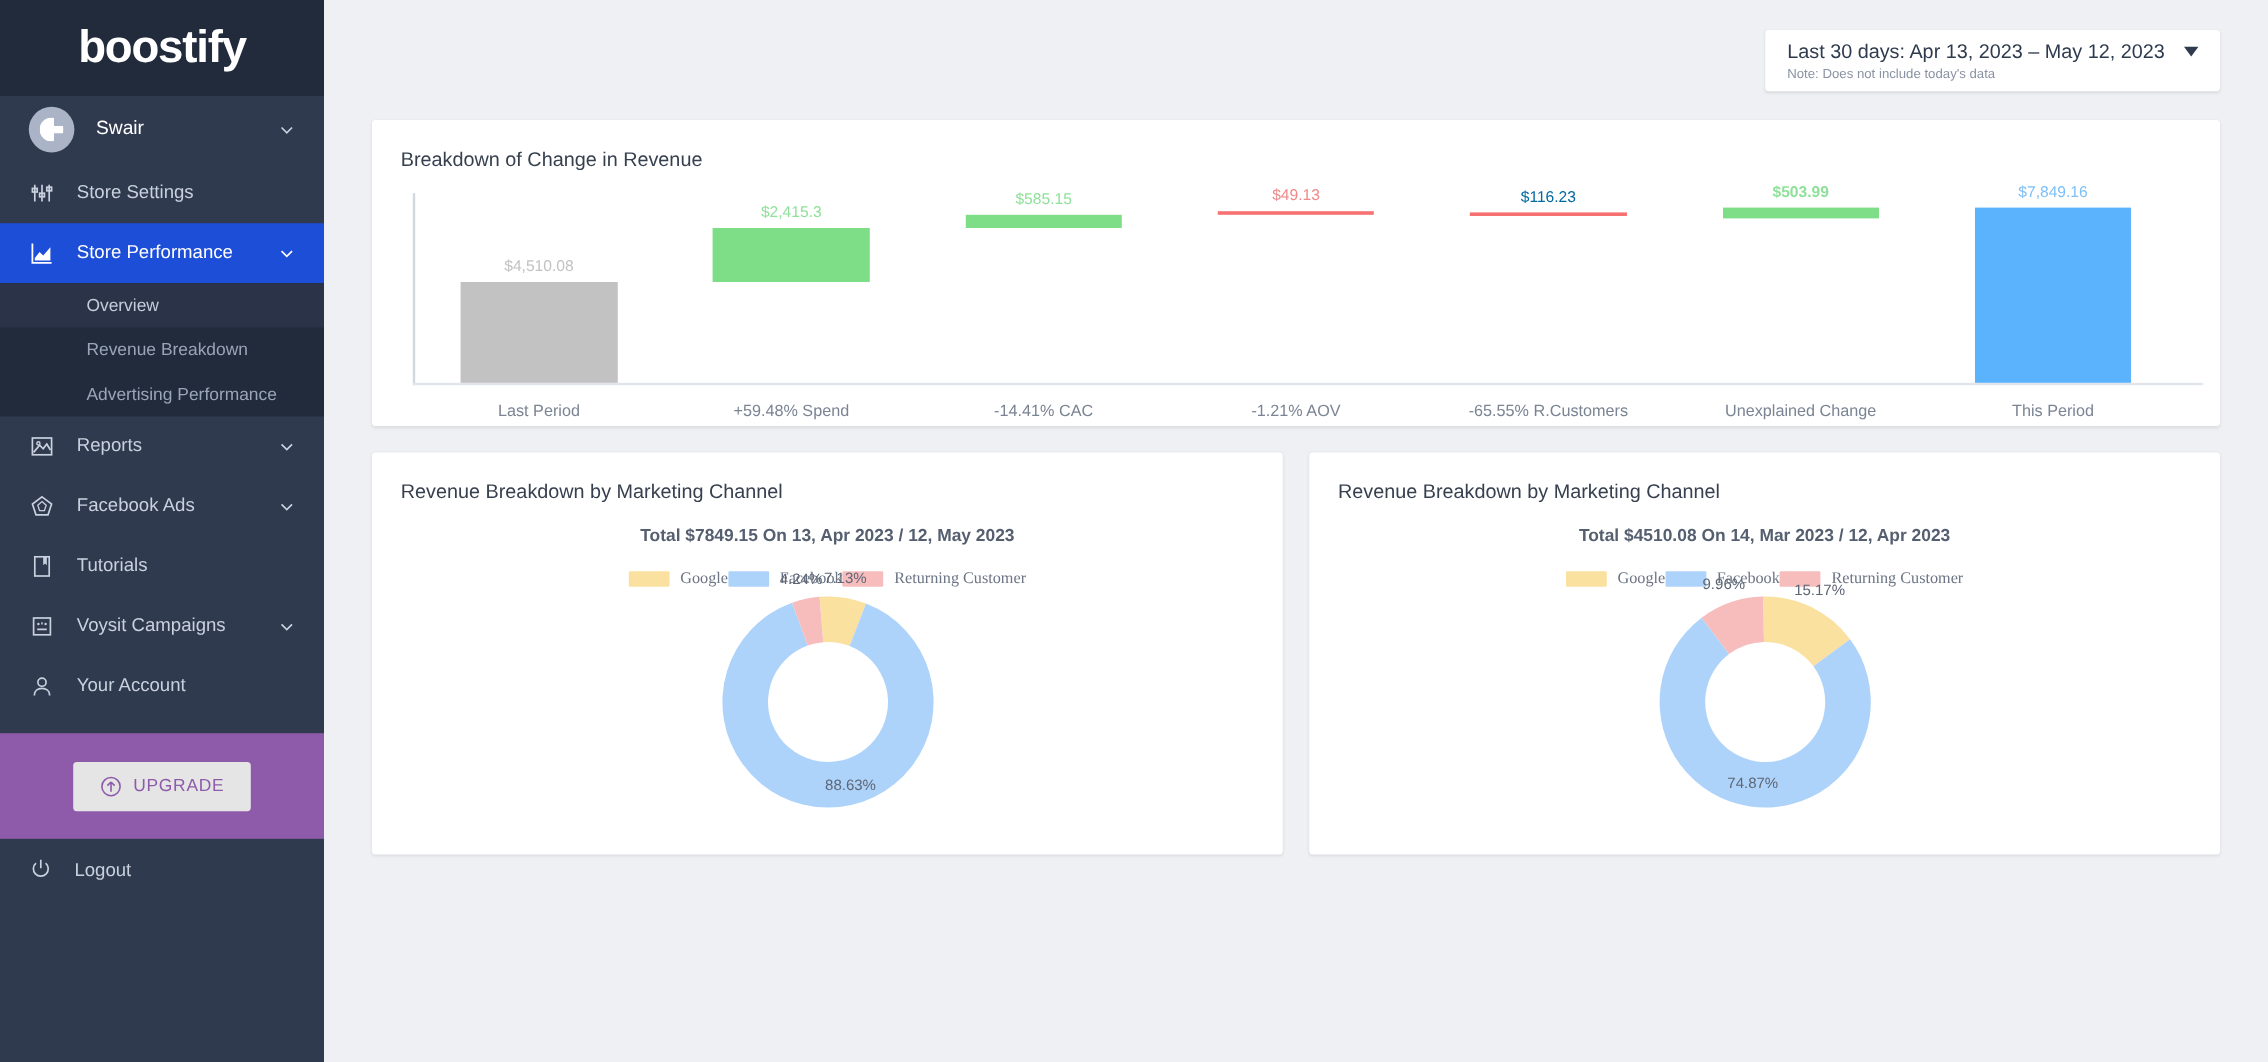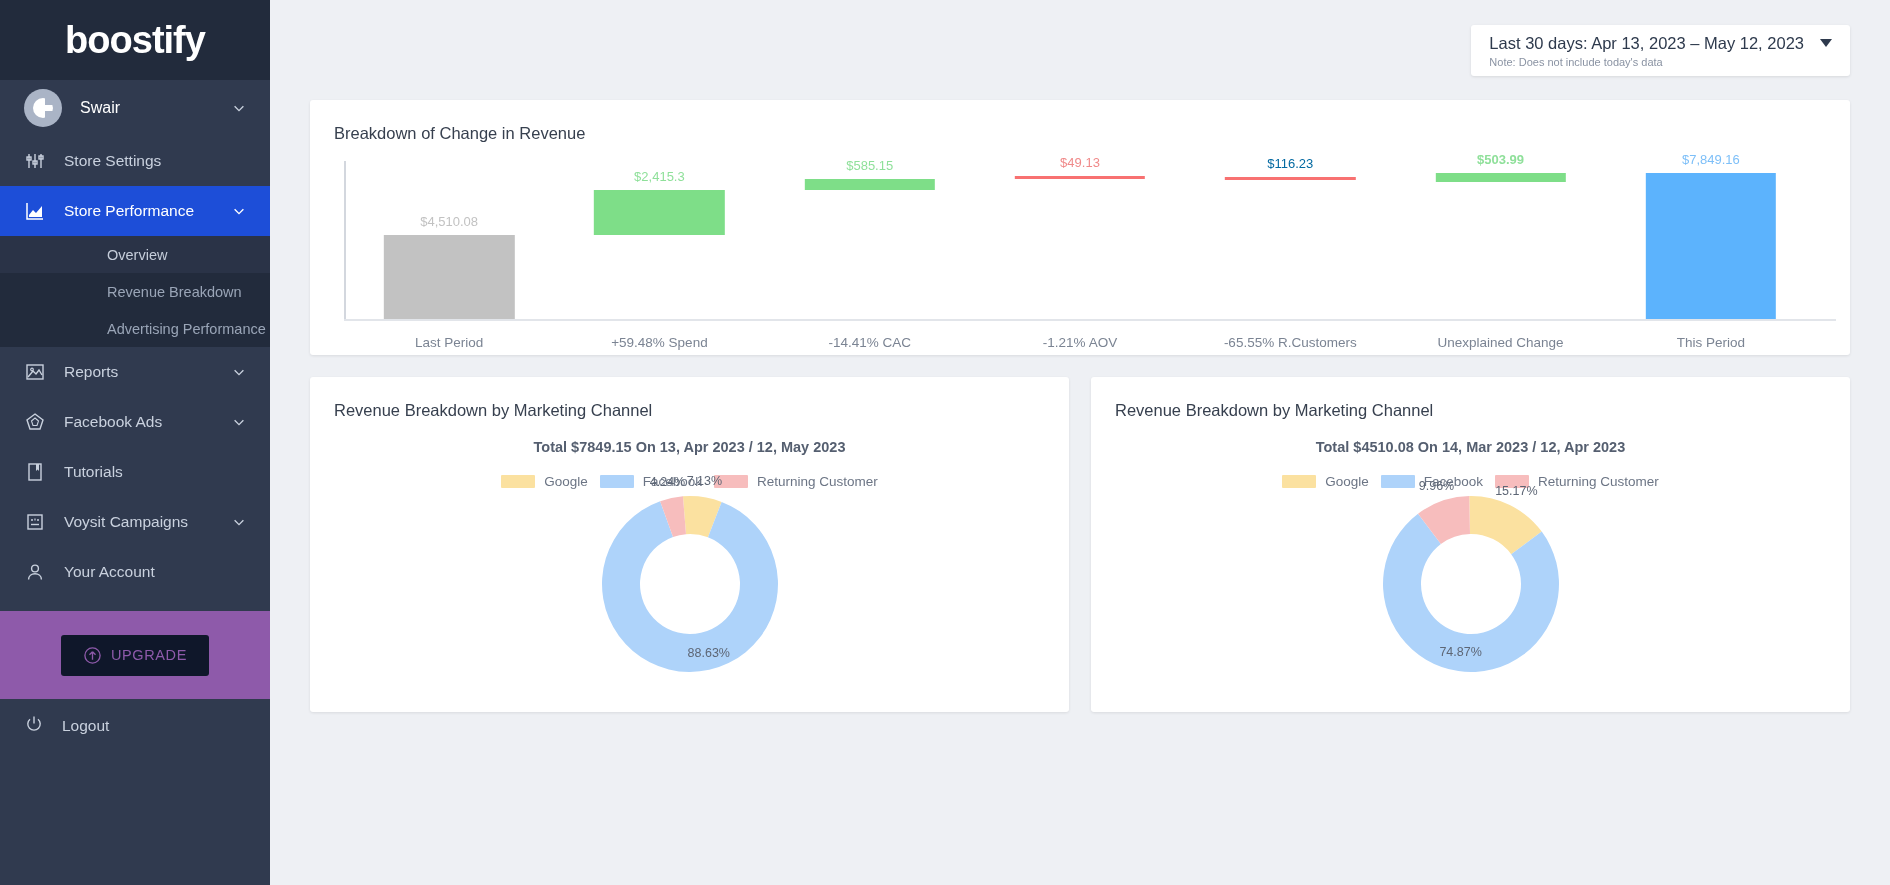--- a/index.html
+++ b/index.html
@@ -51,32 +51,32 @@
   .nav-item .ic { width: 22px; height: 22px; flex: none; display: flex; align-items: center; justify-content: center; }
   .nav-item .lbl { flex: 1; }
   .nav-item.active-parent { background: #1d4ed8; color: #ffffff; }
   .nav-item.active-parent .lbl { color: #ffffff; }
 
   .chev { width: 14px; height: 14px; flex: none; }
 
   .subnav { background: #222b3c; }
   .sub-item {
     height: 37px; display: flex; align-items: center;
-    padding-left: 107px; font-size: 14.5px; color: #9aa5b7;
+    padding-left: 72px; font-size: 14.5px; color: #9aa5b7;
     cursor: pointer;
   }
   .sub-item.sel { background: #2a3347; color: #c5cdda; }
 
   .upgrade-zone {
     background: #8e5aaa; height: 88px;
     display: flex; align-items: center; justify-content: center;
     margin-top: 14px;
   }
   .upgrade-btn {
-    background: #0f172a; color: #8e5aaa;
+    background: #e5e5e5; color: #8e5aaa;
     border: none; border-radius: 3px;
     padding: 11px 22px; font-size: 14.5px; letter-spacing: .6px;
     display: flex; align-items: center; gap: 9px; cursor: pointer;
     font-family: "Liberation Sans", sans-serif;
   }
   .logout-row {
     height: 54px; display: flex; align-items: center;
     padding: 0 24px; gap: 18px; color: #c9d1de; font-size: 15.5px;
     cursor: pointer;
   }
@@ -148,21 +148,21 @@
 
   
   .donut-row { display: flex; gap: 22px; margin-top: 22px; }
   .donut-card { flex: 1; height: 335px; }
   .donut-total {
     text-align: center; font-size: 14.5px; color: #555f70;
     font-weight: bold; margin-top: 19px;
   }
   .legend {
     display: flex; justify-content: center; align-items: center;
-    gap: 12px; margin-top: 19px;
+    gap: 0; margin-top: 19px; font-family: Liberation Serif, serif;
   }
   .leg { display: flex; align-items: center; gap: 9px; }
   .leg-sw { width: 34px; height: 13px; border-radius: 1px; }
   .leg-txt { font-size: 13.5px; color: #6c7585; }
   .donut-wrap {
     position: relative; width: 100%; height: 196px; margin-top: 2px;
   }
   .donut-svg { position: absolute; left: 50%; top: 0; transform: translateX(-50%); }
   .slice-lbl {
     position: absolute; font-size: 12.5px; color: #5d6675;

